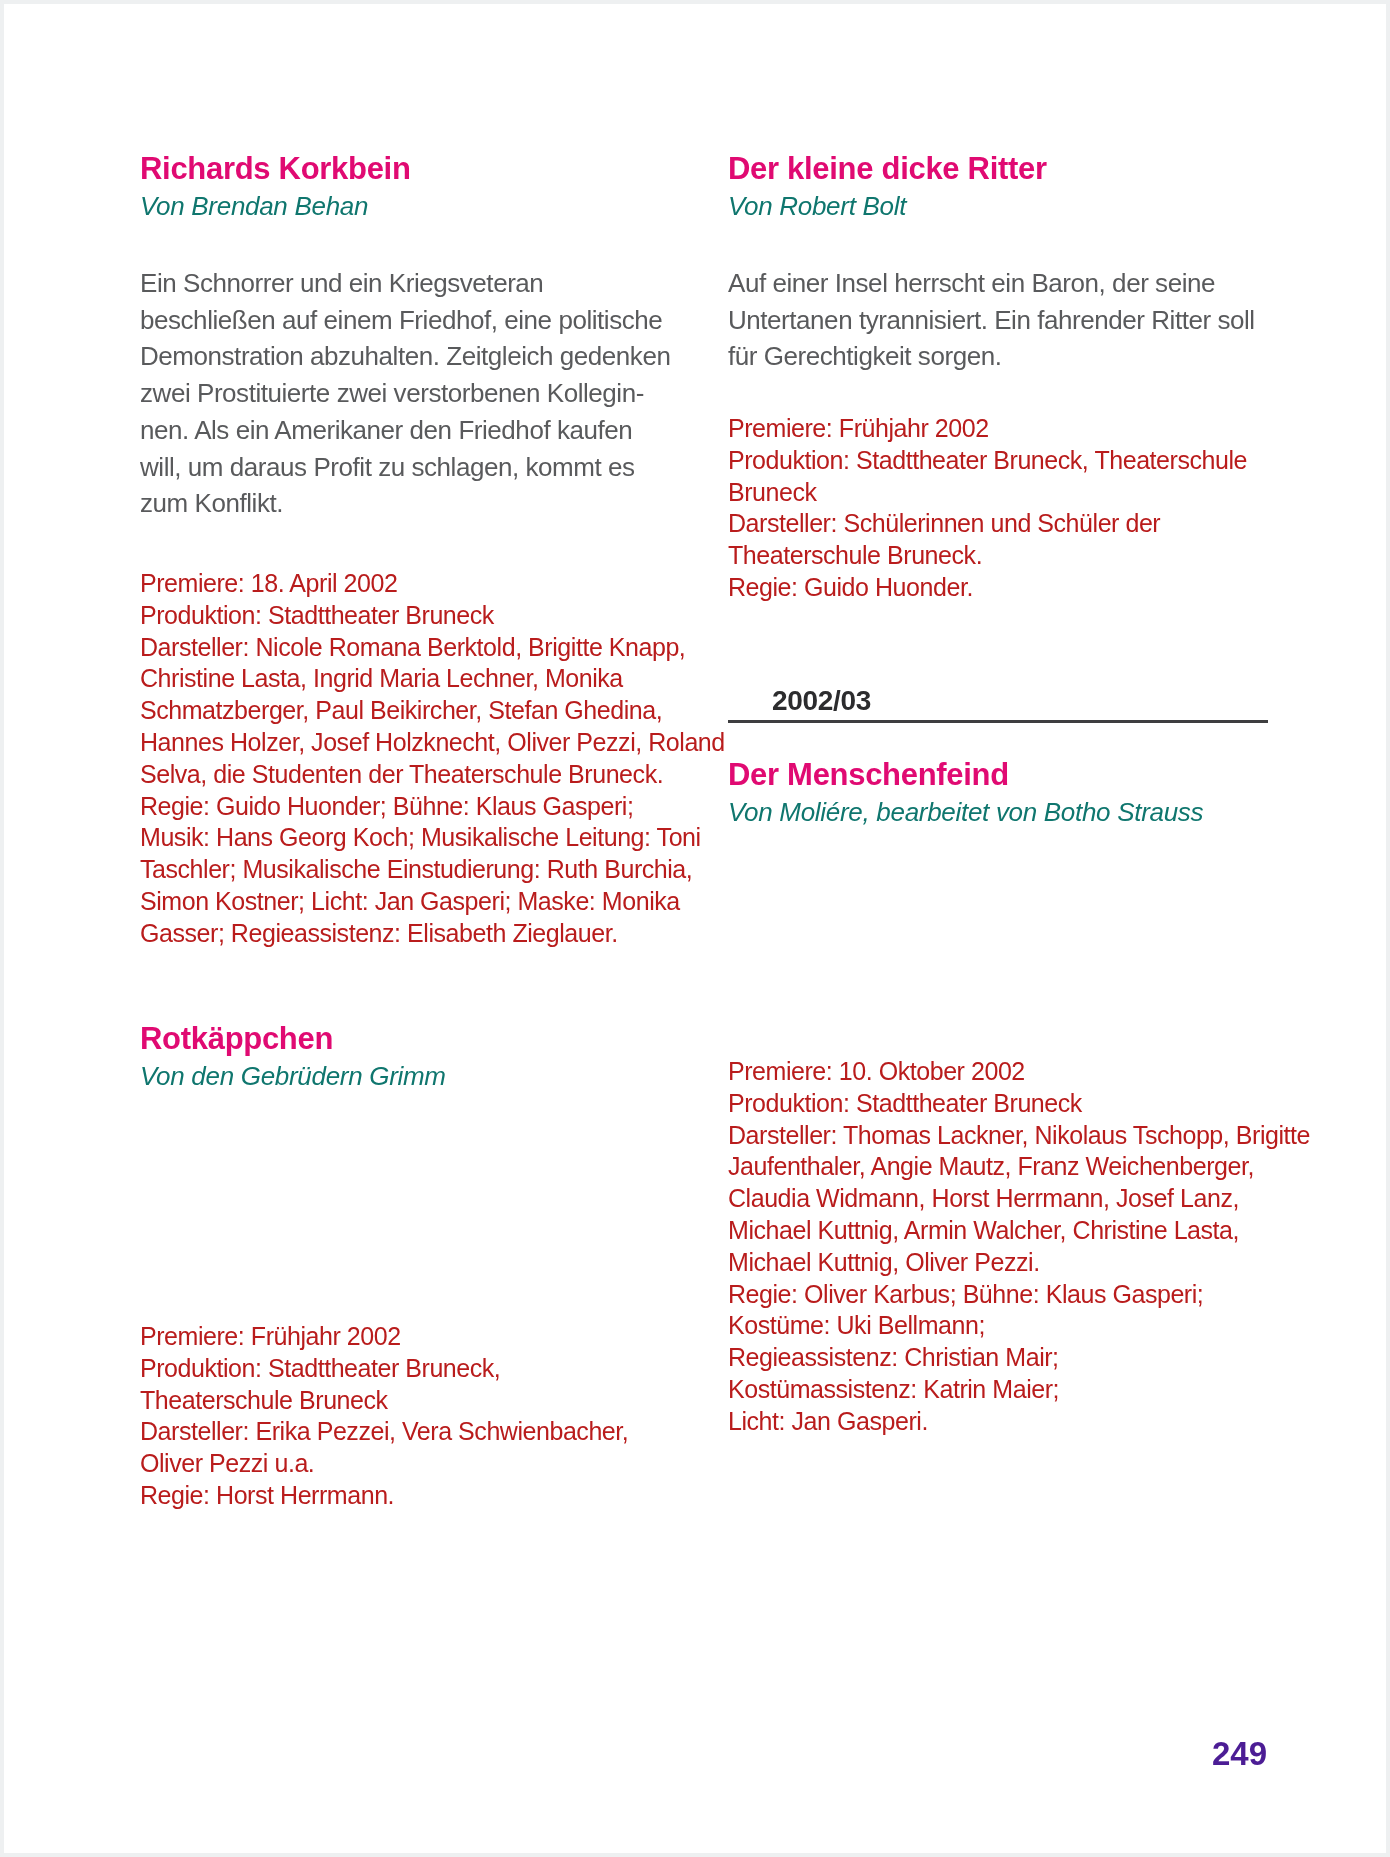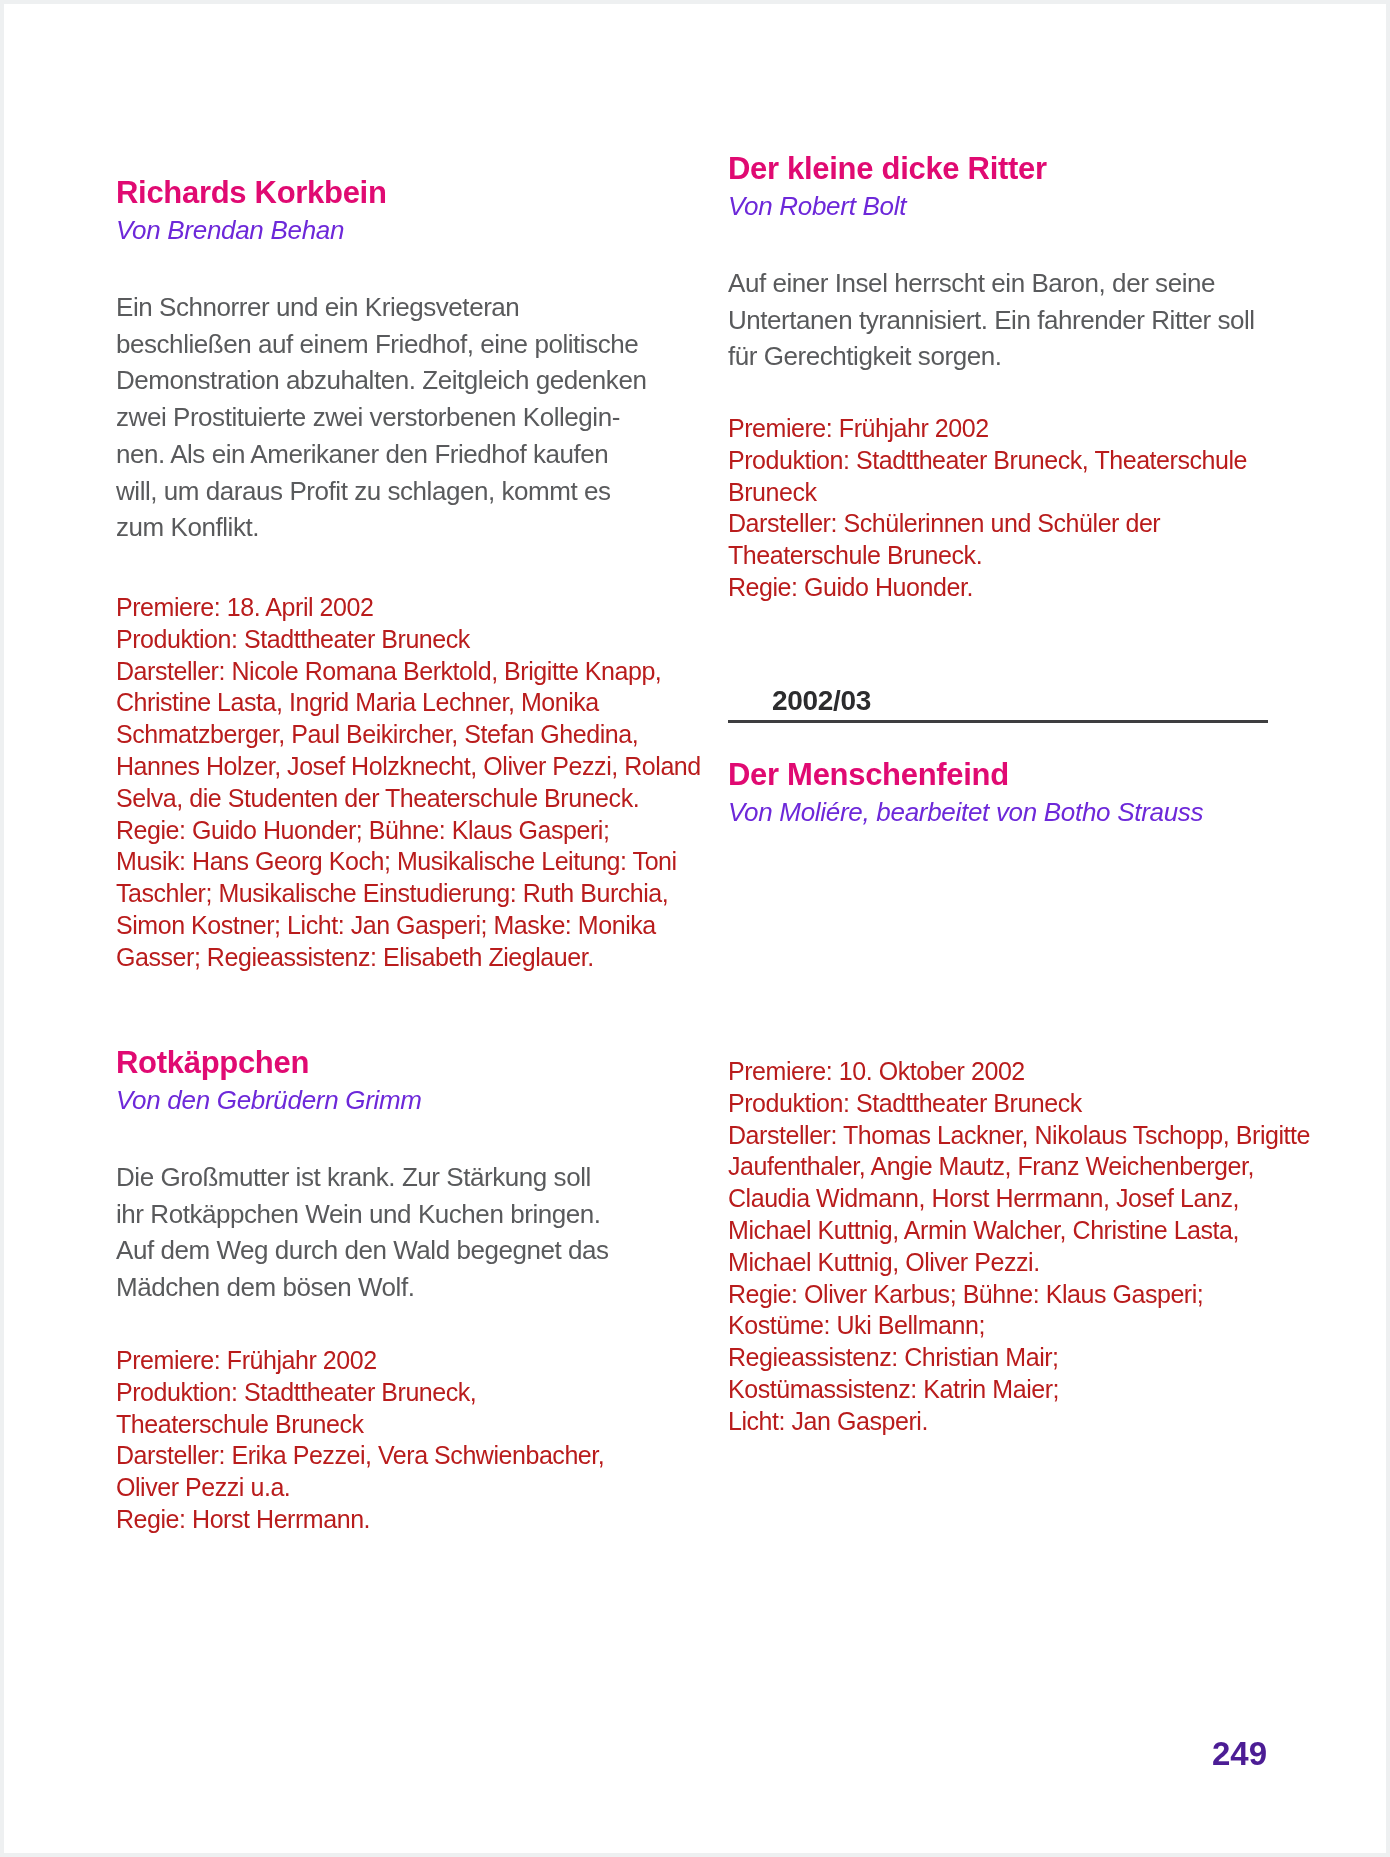--- a/index.html
+++ b/index.html
@@ -13,39 +13,39 @@
     position:absolute; left:4px; top:4px; width:1382px; height:1849px;
     background:#ffffff;
   }
   .abs { position:absolute; }
   .title {
     font-size:31px; font-weight:bold; line-height:37px;
     letter-spacing:-0.3px; color:#e00a72;
   }
   .byline {
     font-size:26px; font-style:italic; line-height:31px;
-    letter-spacing:-0.3px; color:#6d28d9;
+    letter-spacing:-0.3px; color:#0f766e;
   }
   .synopsis {
     font-size:26px; line-height:36.7px; white-space:pre;
     letter-spacing:-0.45px; color:#595a5c;
   }
   .details {
     font-size:25px; line-height:31.8px; white-space:pre;
     letter-spacing:-0.45px; color:#b91c1c;
   }
   .season {
     font-size:28px; font-weight:bold; line-height:34px;
     letter-spacing:-0.3px; color:#2c2c2e;margin-left:44px;
   }
   .rule { background:#3e3e40; }
   .pagenum {
     font-size:33px; font-weight:bold; line-height:35px; color:#4c1d95;
   }
-  .col-left  { left:116px;margin-top:24px; }
+  .col-left  { left:140px; }
   .col-right { left:728px; }
 </style>
 </head>
 <body>
 
 <div class="canvas">
   <div class="page-bg"></div>
 
   <div class="abs col-left title" style="top:150px">Richards Korkbein</div>
   <div class="abs col-left byline" style="top:191px">Von Brendan Behan</div>
@@ -64,24 +64,20 @@
 Hannes Holzer, Josef Holzknecht, Oliver Pezzi, Roland
 Selva, die Studenten der Theaterschule Bruneck.
 Regie: Guido Huonder; Bühne: Klaus Gasperi;
 Musik: Hans Georg Koch; Musikalische Leitung: Toni
 Taschler; Musikalische Einstudierung: Ruth Burchia,
 Simon Kostner; Licht: Jan Gasperi; Maske: Monika
 Gasser; Regieassistenz: Elisabeth Zieglauer.</div>
 
   <div class="abs col-left title" style="top:1020px">Rotkäppchen</div>
   <div class="abs col-left byline" style="top:1061px">Von den Gebrüdern Grimm</div>
-  <div class="abs col-left synopsis" style="top:1135px">Die Großmutter ist krank. Zur Stärkung soll
-ihr Rotkäppchen Wein und Kuchen bringen.
-Auf dem Weg durch den Wald begegnet das
-Mädchen dem bösen Wolf.</div>
   <div class="abs col-left details" style="top:1321px">Premiere: Frühjahr 2002
 Produktion: Stadttheater Bruneck,
 Theaterschule Bruneck
 Darsteller: Erika Pezzei, Vera Schwienbacher,
 Oliver Pezzi u.a.
 Regie: Horst Herrmann.</div>
 
   <div class="abs col-right title" style="top:150px">Der kleine dicke Ritter</div>
   <div class="abs col-right byline" style="top:191px">Von Robert Bolt</div>
   <div class="abs col-right synopsis" style="top:265px">Auf einer Insel herrscht ein Baron, der seine

